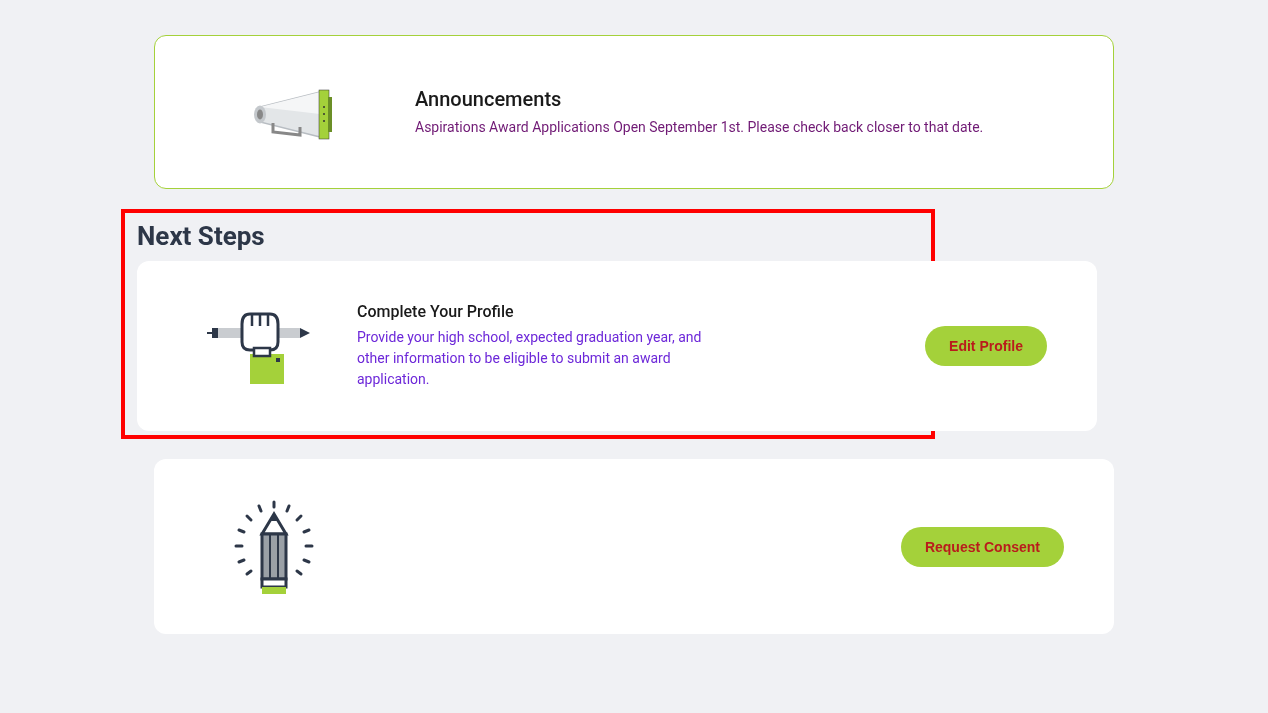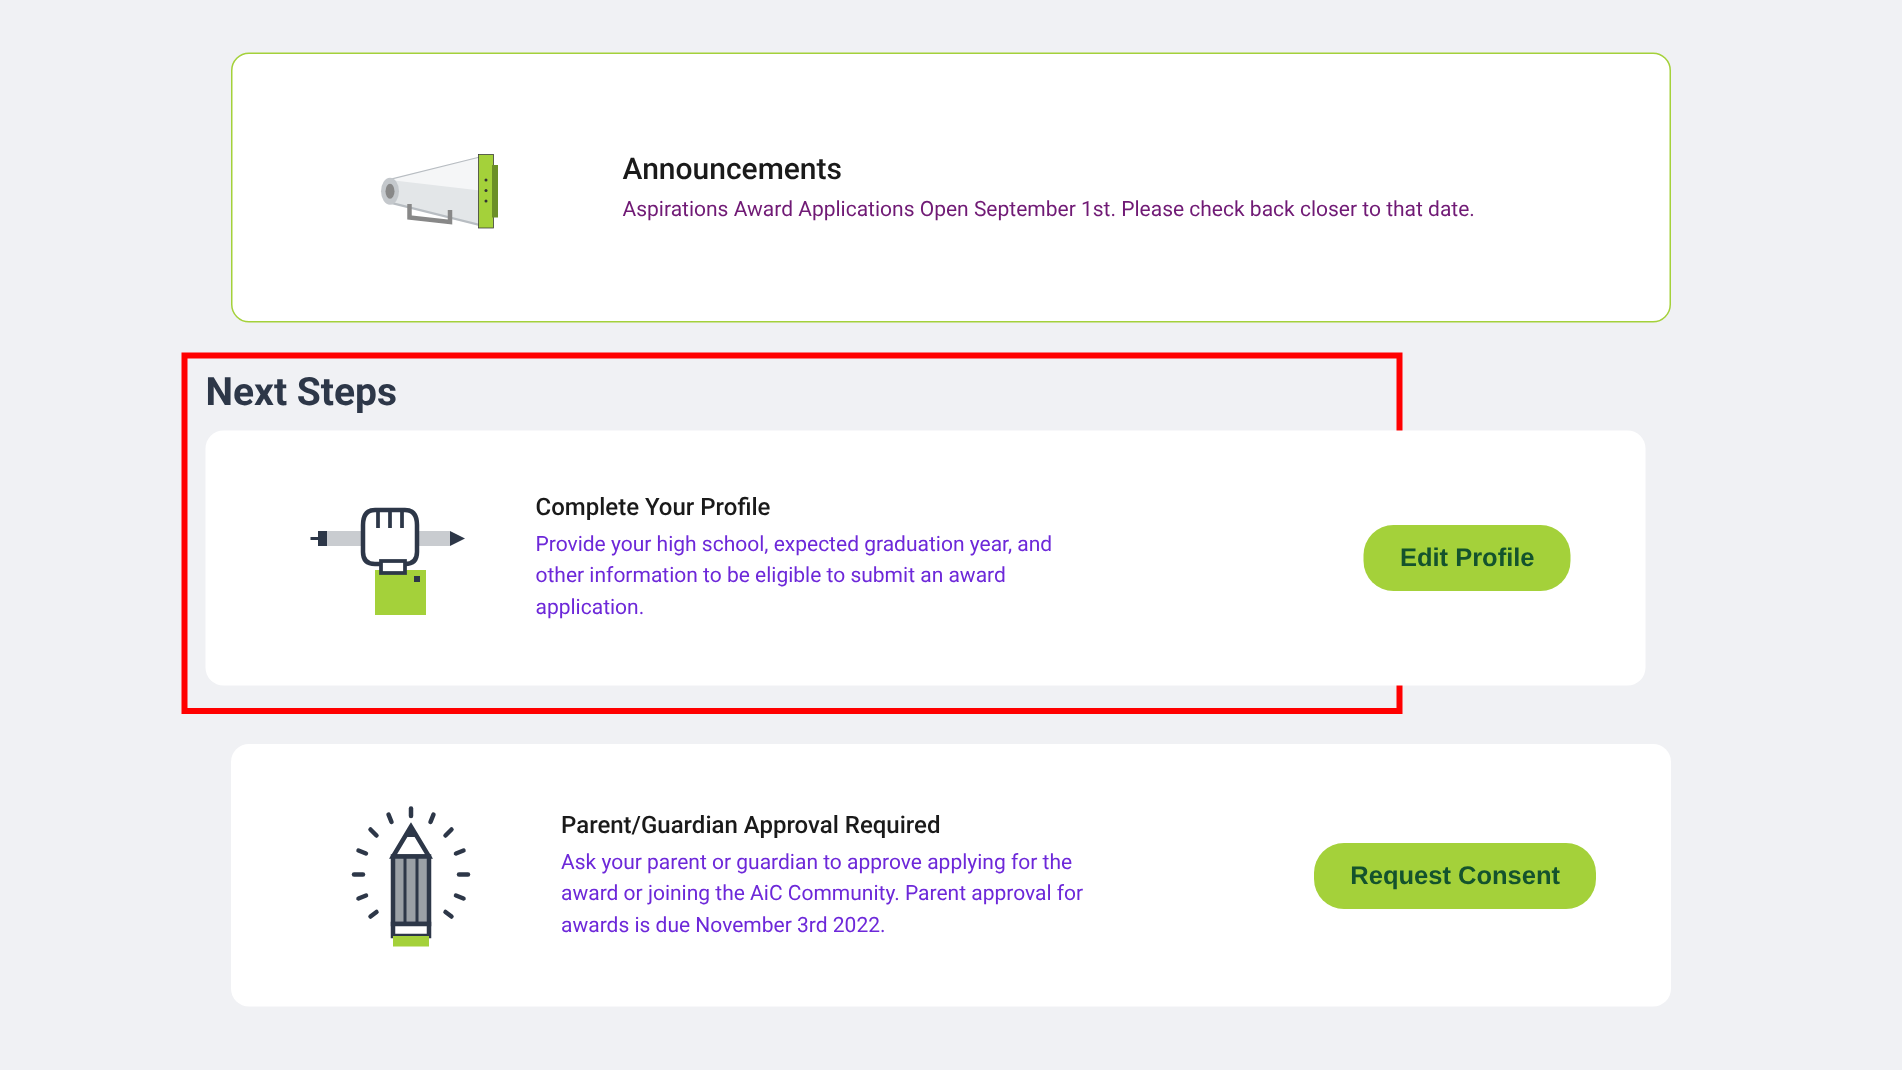--- a/index.html
+++ b/index.html
@@ -18,21 +18,21 @@
       padding: 35px 0;
       display: flex;
       flex-direction: column;
       align-items: center;
       gap: 28px;
     }
     .card {
       background: #fff;
       border-radius: 12px;
       width: 960px;
-      padding: 49px 50px;
+      padding: 36px 50px;
       display: flex;
       align-items: center;
       gap: 30px;
     }
     .announcement-card {
       border: 1.5px solid #a4d13a;
     }
     .card-icon {
       width: 180px;
       flex-shrink: 0;
@@ -58,21 +58,21 @@
       width: 960px;
     }
     .section-title {
       font-size: 26px;
       font-weight: 700;
       color: #2d3748;
       margin-bottom: 10px;
     }
     .highlight-box {
       border: 4px solid #ff0000;
-      padding: 8px 12px 15px 12px;
+      padding: 8px 12px 4px 12px;
       width: 814px;
       margin-left: -33px;
       margin-top: -8px;
     }
     .step-card {
       background: #fff;
       border-radius: 12px;
       width: 960px;
       padding: 35px 50px;
       display: flex;
@@ -99,25 +99,25 @@
     .step-desc {
       font-size: 14px;
       color: #6d28d9;
       line-height: 1.5;
     }
     .step-action {
       margin-left: auto;
     }
     .btn {
       background-color: #a4d13a;
-      color: #14532d;
+      color: #b91c1c;
       border: none;
       border-radius: 20px;
       padding: 12px 24px;
-      font-size: 17px;
+      font-size: 14px;
       font-weight: 700;
       cursor: pointer;
     }
     .steps-list {
       display: flex;
       flex-direction: column;
       gap: 20px;
     }
   </style>
 </head>
@@ -206,23 +206,19 @@
 
             <polygon points="50,20 38,40 62,40" fill="#fff" stroke="#2d3748" stroke-width="3"></polygon>
             <polygon points="50,20 46,27 54,27" fill="#2d3748"></polygon>
             <rect x="38" y="40" width="24" height="45" fill="#9aa0a6" stroke="#2d3748" stroke-width="3"></rect>
             <line x1="46" y1="40" x2="46" y2="85" stroke="#2d3748" stroke-width="2"></line>
             <line x1="54" y1="40" x2="54" y2="85" stroke="#2d3748" stroke-width="2"></line>
             <rect x="38" y="85" width="24" height="8" fill="#fff" stroke="#2d3748" stroke-width="3"></rect>
             <rect x="38" y="93" width="24" height="7" fill="#a4d13a"></rect>
           </svg>
         </div>
-        <div class="step-content">
-          <div class="step-title">Parent/Guardian Approval Required</div>
-          <div class="step-desc">Ask your parent or guardian to approve applying for the award or joining the AiC Community. Parent approval for awards is due November 3rd 2022.</div>
-        </div>
         <div class="step-action">
           <button class="btn">Request Consent</button>
         </div>
       </div>
     </div>
   </div>
 </div>
 
 </body></html>

